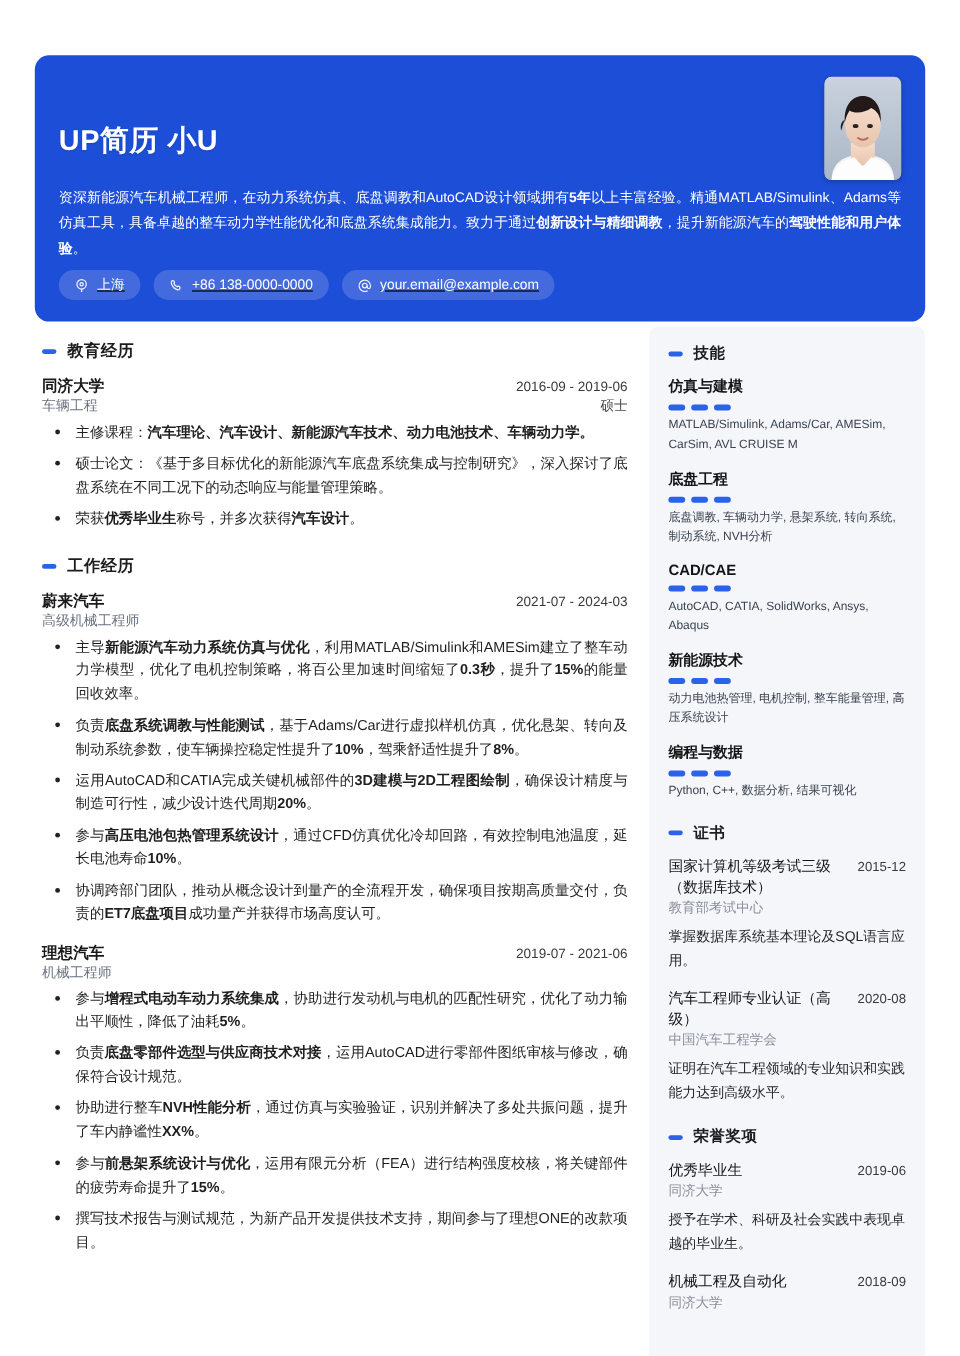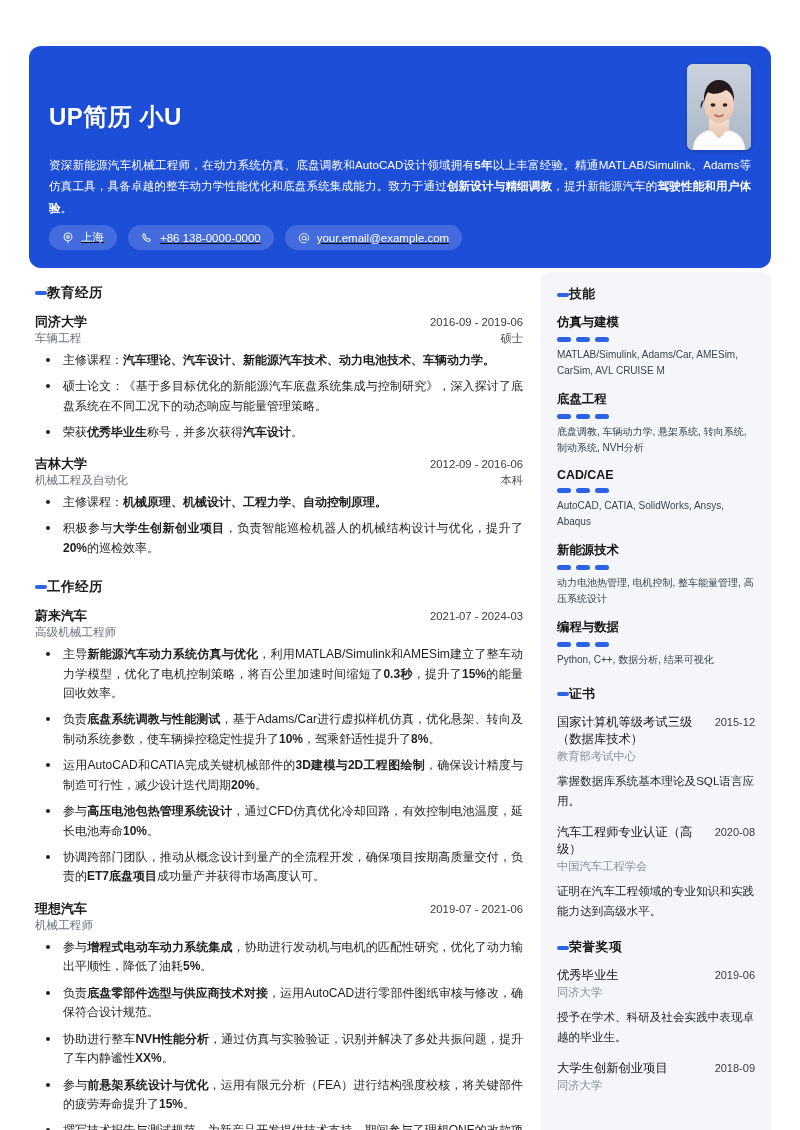--- a/index.html
+++ b/index.html
@@ -55,21 +55,21 @@
     position: absolute; left: 29px; top: 0; width: 500px; height: 858px;
     padding: 12px 6px 0 6px;
   }
   .col-right {
     position: absolute; left: 541px; top: 0; width: 230px; height: 858px;
     background: #f4f6fa; border-radius: 8px 8px 0 0;
     padding: 14px 16px 0 16px;
   }
 
   
-  .sec-head { display: flex; align-items: center; gap: 0; margin-bottom: 11px; }
+  .sec-head { display: flex; align-items: center; gap: 9px; margin-bottom: 11px; }
   .sec-dash { width: 12px; height: 4px; border-radius: 2px; background: #2a62e8; flex: 0 0 auto; }
   .sec-title { font-size: 13.5px; font-weight: 700; color: #1c1c1c; letter-spacing: .5px; }
   .sec-head.right .sec-title { font-size: 12.8px; }
 
   .sec-block { margin-bottom: 16px; }
   .sec-block.tight { margin-bottom: 10px; }
 
   
   .entry { margin-bottom: 12px; }
   .entry:last-child { margin-bottom: 0; }
@@ -194,34 +194,20 @@
             <span class="entry-sub">车辆工程</span>
             <span class="entry-deg">硕士</span>
           </div>
           <ul class="bullets">
               <li>主修课程：<b>汽车理论、汽车设计、新能源汽车技术、动力电池技术、车辆动力学。</b></li>
               <li>硕士论文：《基于多目标优化的新能源汽车底盘系统集成与控制研究》，深入探讨了底盘系统在不同工况下的动态响应与能量管理策略。</li>
               <li>荣获<b>优秀毕业生</b>称号，并多次获得<b>汽车设计</b>。</li>
             </ul>
         </div>
 
-        <div class="entry">
-          <div class="entry-row">
-            <span class="entry-org">吉林大学</span>
-            <span class="entry-date">2012-09 - 2016-06</span>
-          </div>
-          <div class="entry-row">
-            <span class="entry-sub">机械工程及自动化</span>
-            <span class="entry-deg">本科</span>
-          </div>
-          <ul class="bullets">
-              <li>主修课程：<b>机械原理、机械设计、工程力学、自动控制原理。</b></li>
-              <li>积极参与<b>大学生创新创业项目</b>，负责智能巡检机器人的机械结构设计与优化，提升了<b>20%</b>的巡检效率。</li>
-            </ul>
-        </div>
       </div>
 
       <div class="sec-block" style="margin-top:20px;">
         <div class="sec-head">
           <span class="sec-dash"></span>
           <span class="sec-title">工作经历</span>
         </div>
 
         <div class="entry">
           <div class="entry-row">
@@ -349,21 +335,21 @@
             <div class="cert">
               <div class="cert-row">
                 <span class="cert-name">优秀毕业生</span>
                 <span class="cert-date">2019-06</span>
               </div>
               <div class="cert-org">同济大学</div>
               <div class="cert-desc">授予在学术、科研及社会实践中表现卓越的毕业生。</div>
             </div>
             <div class="cert">
               <div class="cert-row">
-                <span class="cert-name">大学生创新创业项目</span>
+                <span class="cert-name">机械工程及自动化</span>
                 <span class="cert-date">2018-09</span>
               </div>
               <div class="cert-org">同济大学</div>
             </div>
           </div>
       </div>
 
     </div>
   </div>
 </div>

